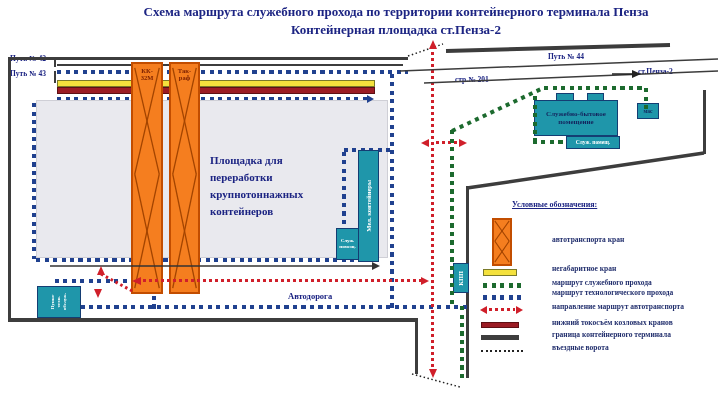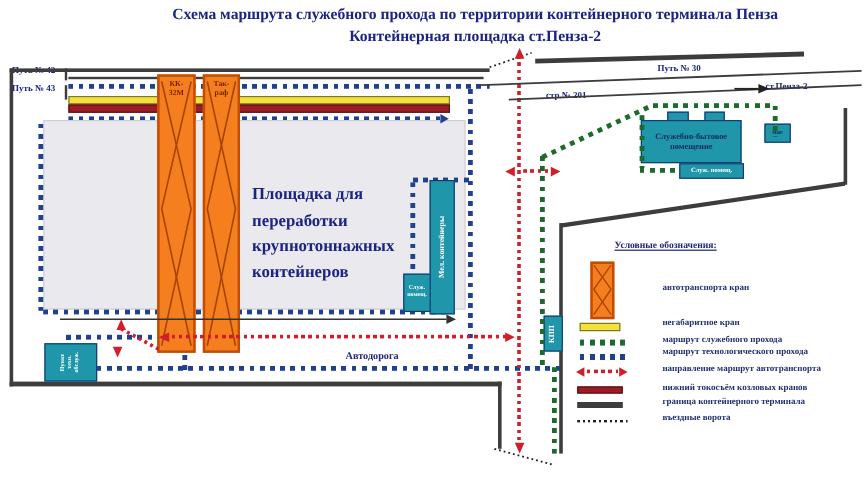--- a/index.html
+++ b/index.html
@@ -50,26 +50,26 @@
   <div class="lbl" style="left:10px;top:70px;font-size:7.5px;">Путь № 43</div>
   <div class="wall" style="left:54px;top:57px;width:2px;height:10px;"></div>
   <div class="wall" style="left:54px;top:71px;width:2px;height:12px;"></div>
   <div class="wall" style="left:57px;top:64px;width:346px;height:2px;"></div>
 
   <div class="dot-h blue z10" style="left:57px;top:70px;width:351px;"></div>
   <div class="bar-yellow z10" style="left:57px;top:80px;width:318px;height:7px;"></div>
   <div class="bar-darkred z10" style="left:57px;top:87px;width:318px;height:7px;"></div>
   <div class="dot-h blue z10" style="left:57px;top:97px;width:311px;"></div>
 
-  <div class="lbl" style="left:548px;top:53px;font-size:7.5px;">Путь № 30</div>
+  <div class="lbl" style="left:548px;top:53px;font-size:7.5px;">Путь № 44</div>
   <div class="lbl" style="left:455px;top:76px;font-size:7.5px;">стр.№ 201</div>
   <div class="lbl" style="left:638px;top:68px;font-size:7.5px;text-align:right;">ст.Пенза-2</div>
 
   <div class="yard z10" style="left:36px;top:100px;width:352px;height:158px;"></div>
-  <div class="lbl" style="left:210px;top:152px;font-size:14px;line-height:1.55;z-index:30;">Площадка для
+  <div class="lbl" style="left:210px;top:152px;font-size:11px;line-height:1.55;z-index:30;">Площадка для
 переработки
 крупнотоннажных
 контейнеров</div>
 
   <div class="dot-v blue z20" style="left:32px;top:103px;height:156px;"></div>
   <div class="dot-h blue z20" style="left:36px;top:258px;width:340px;"></div>
   <div class="dot-v blue z20" style="left:390px;top:74px;height:234px;"></div>
   <div class="dot-v blue z20" style="left:342px;top:152px;height:76px;"></div>
   <div class="dot-h blue z20" style="left:344px;top:148px;width:48px;"></div>
 

